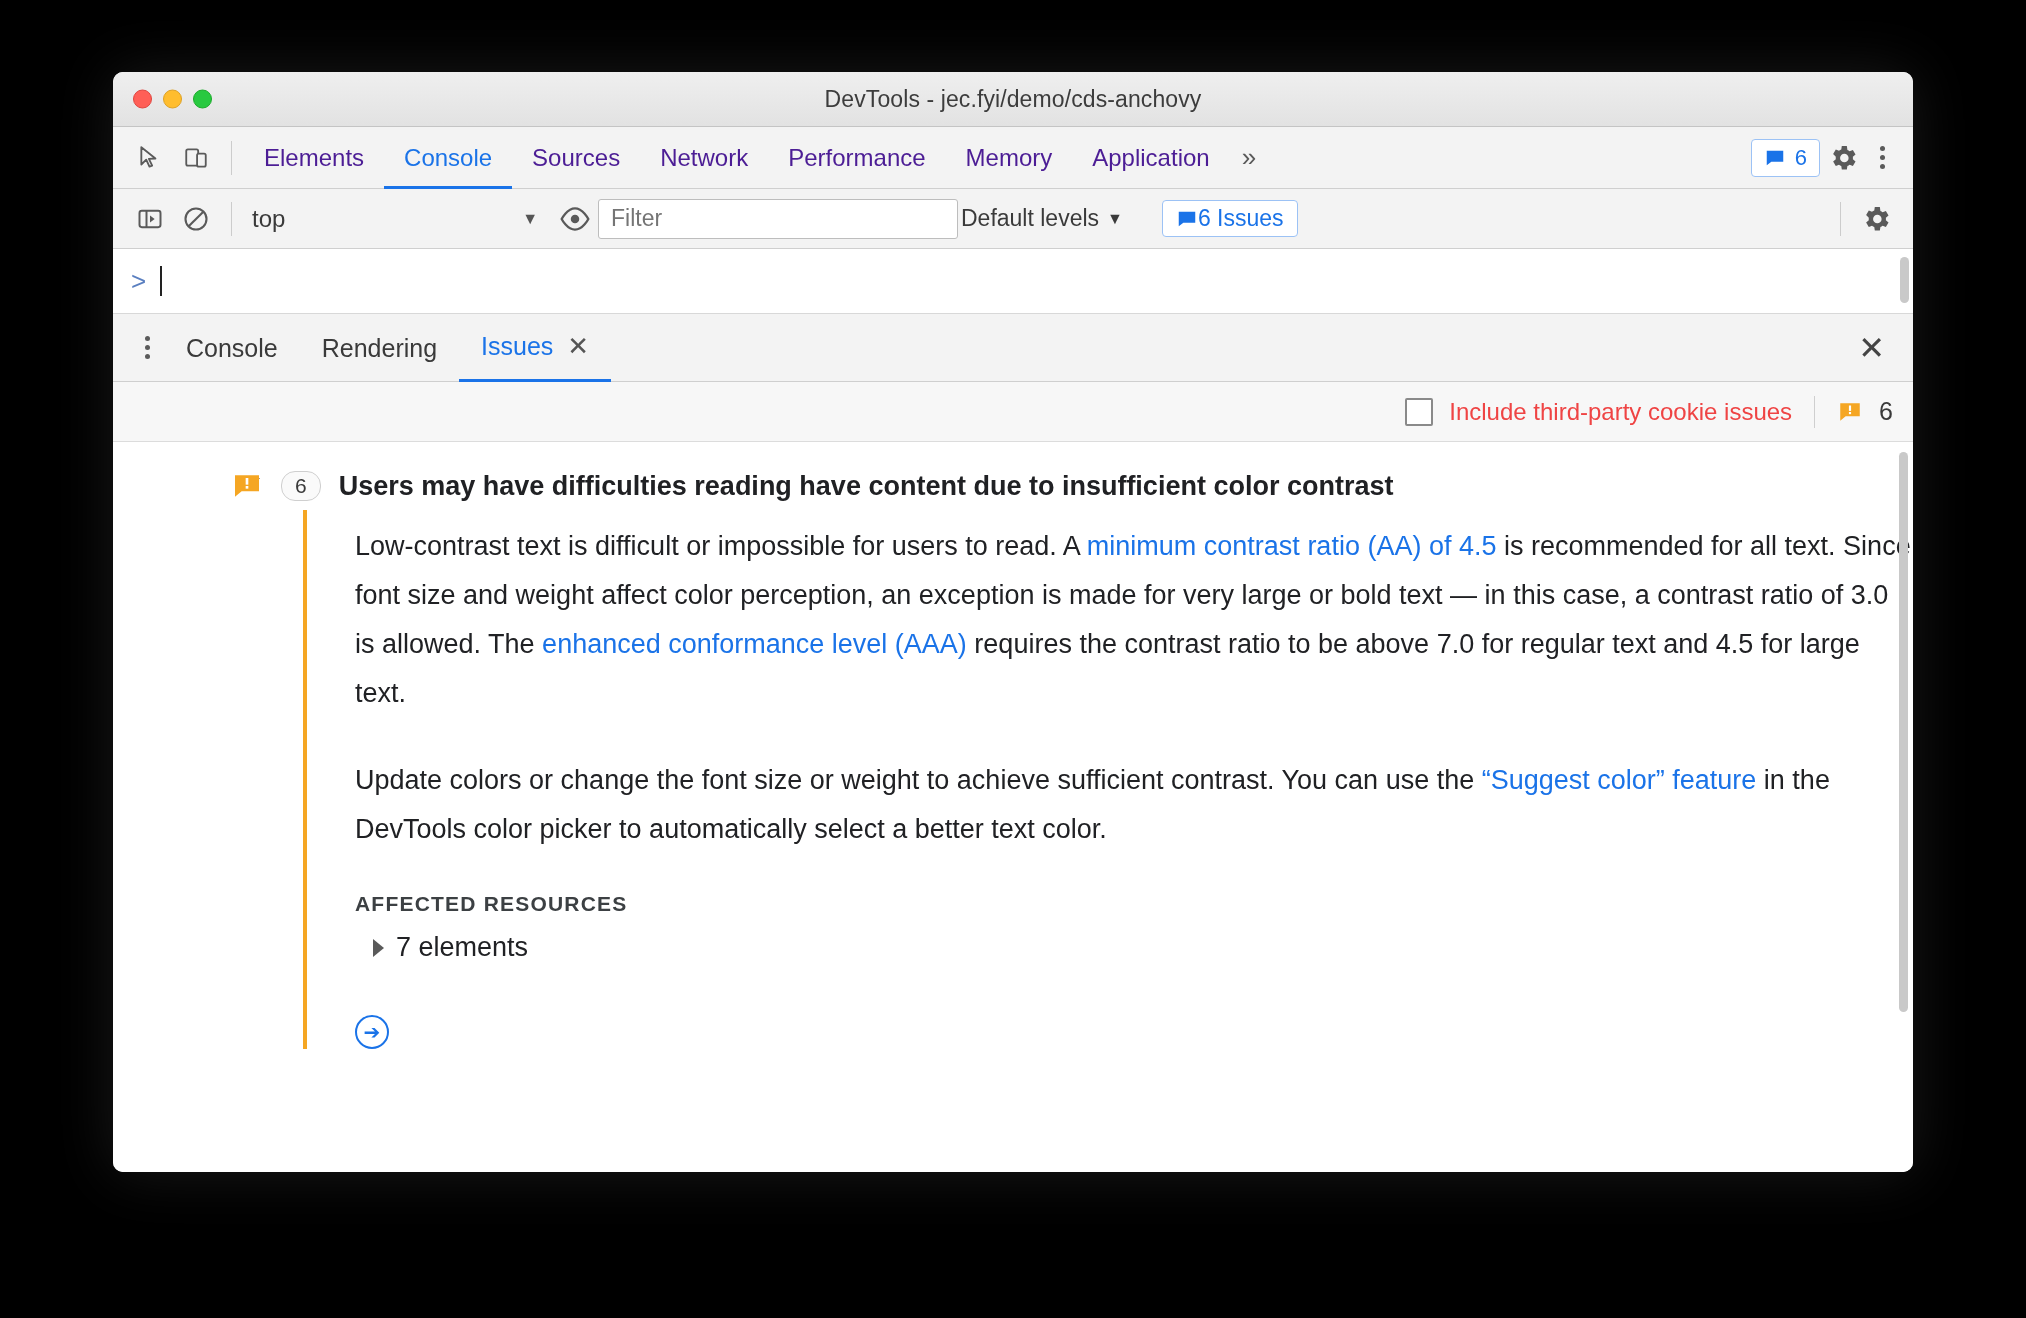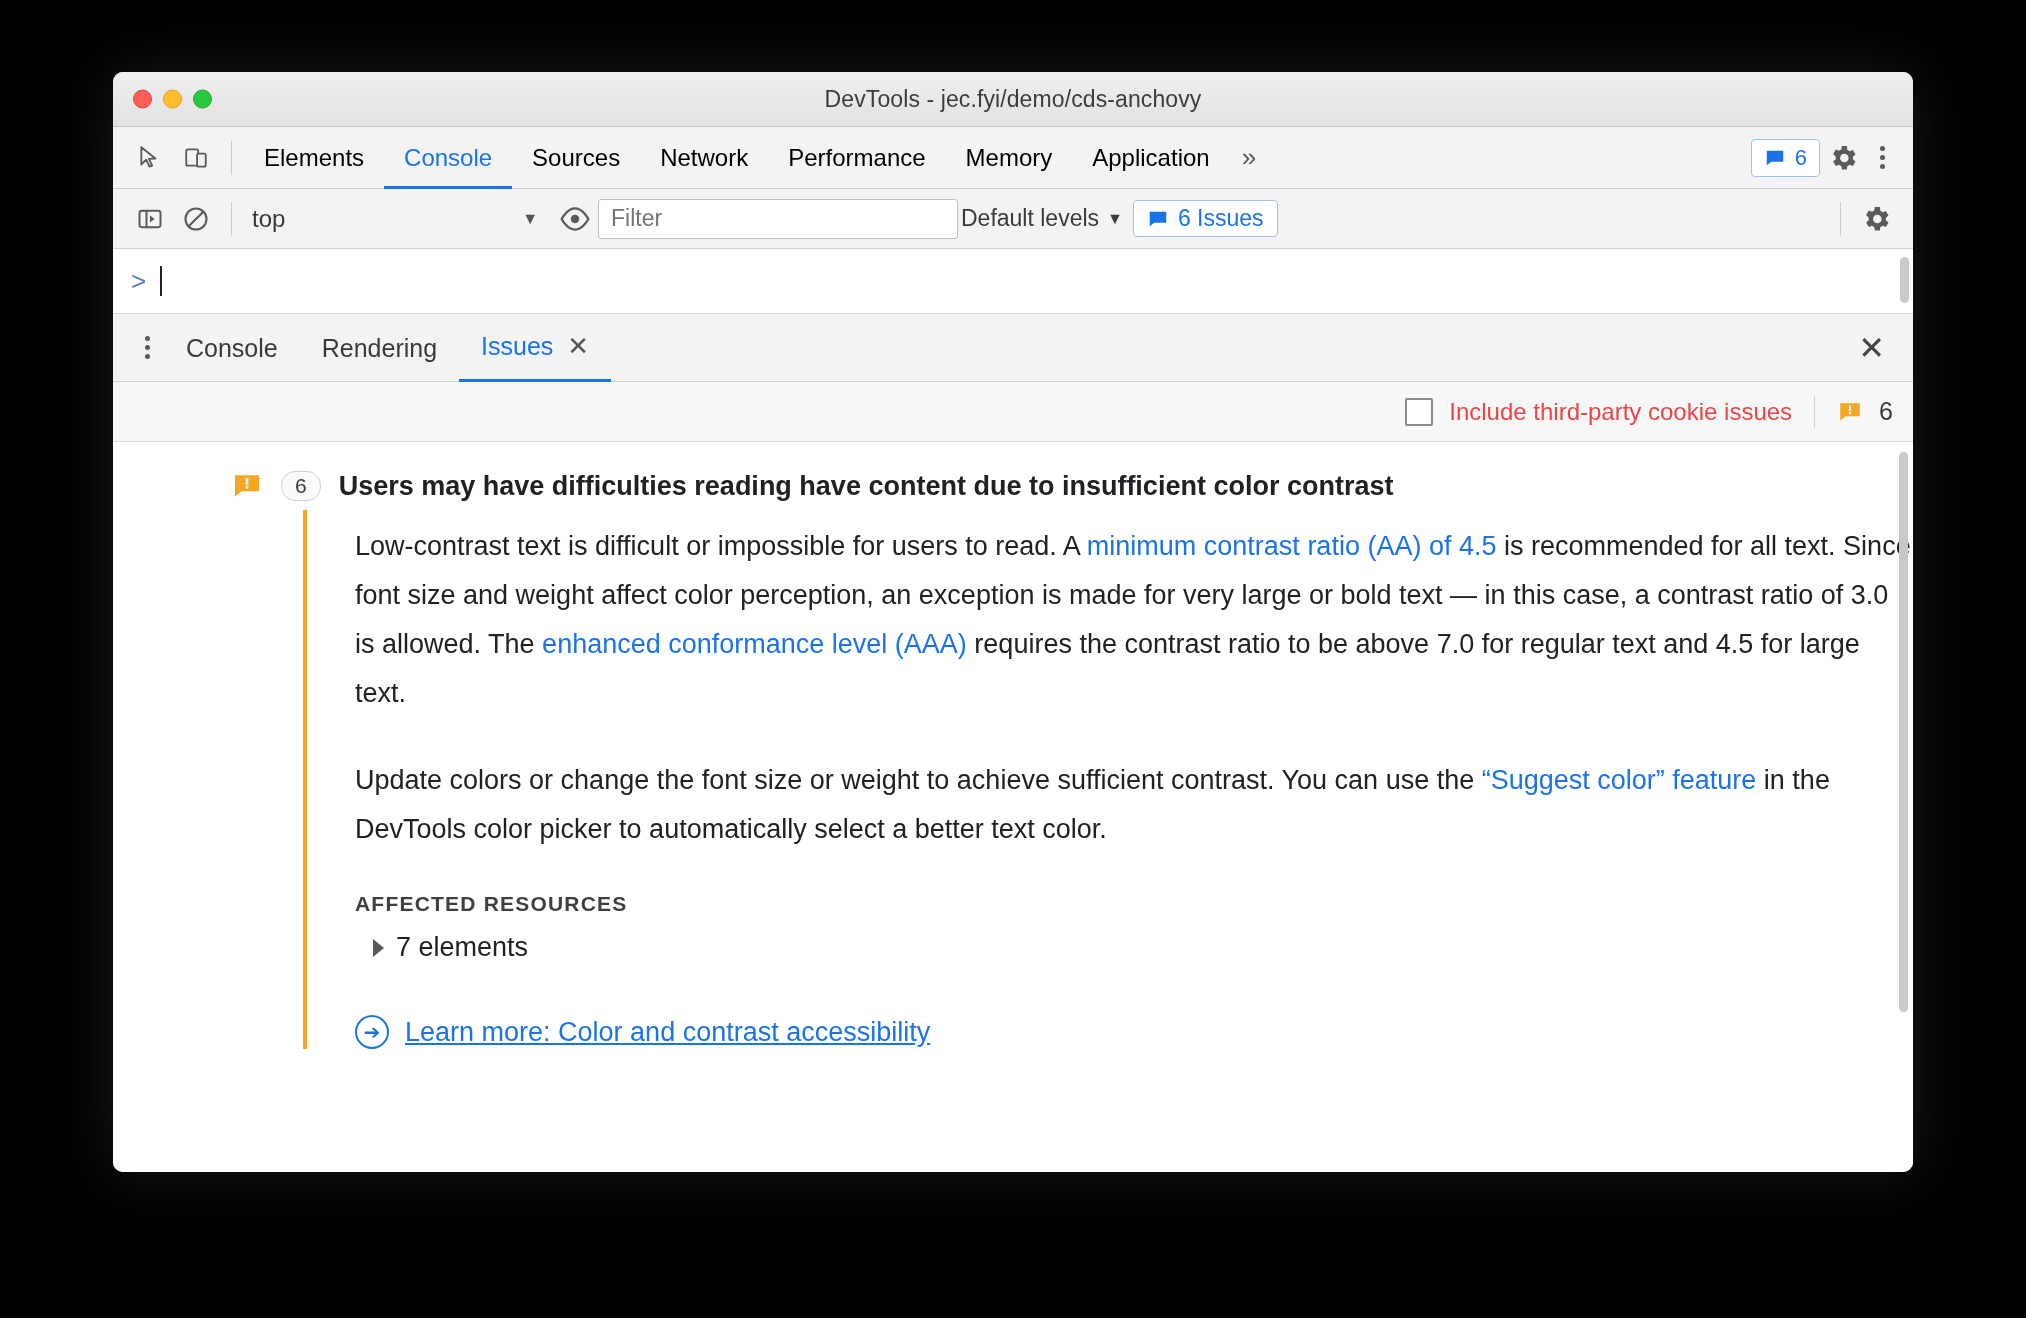--- a/index.html
+++ b/index.html
@@ -79,21 +79,21 @@
     width: 46px; height: 46px;
     display: flex; align-items: center; justify-content: center;
     border-radius: 4px;
     color: #5a5a5a;
   }
   .vsep {
     width: 1px; height: 34px; background: #cccccc; margin: 0 12px;
   }
   .tab {
     font-size: 24px;
-    color: #000000;
+    color: #4c1d95;
     padding: 0 20px;
     height: 62px;
     line-height: 62px;
     box-sizing: border-box;
     white-space: nowrap;
   }
   .tab.active {
     color: #1a73e8;
     border-bottom: 3px solid #1a73e8;
     font-weight: 400;
@@ -146,23 +146,23 @@
     color: #757575;
     padding: 0 12px;
     box-sizing: border-box;
     font-family: "Liberation Sans", sans-serif;
   }
   .levels {
     font-size: 23px; color: #3a3a3a; margin-left: 3px;
     display: flex; align-items: center; gap: 8px;
   }
   .issues-chip {
-    display: flex; align-items: center; gap: 9px;
+    display: flex; align-items: center; 
     border: 1px solid #9cc2f5; border-radius: 4px;
-    padding: 4px 13px; margin-left: 10px;
+    padding: 4px 13px; margin-left: 39px;
     color: #1a73e8; font-size: 23px; background: #fff;
   }
 
   
   .promptrow {
     height: 64px; flex: 0 0 64px;
     background: #ffffff;
     border-bottom: 1px solid #d8d8d8;
     display: flex; align-items: center;
     padding-left: 18px;
@@ -455,21 +455,20 @@
 
         <div class="affected">AFFECTED RESOURCES</div>
 
         <div class="resource-row">
           <span class="tri-small"></span>
           <span>7 elements</span>
         </div>
 
         <div class="learnmore">
           <span class="arrow-circle">➔</span>
-          <a href="#">Learn more: Color and contrast accessibility</a>
         </div>
       </div>
 
       <div class="scroll-thumb-body"></div>
     </div>
 
   </div>
 </div>
 
 </body></html>

